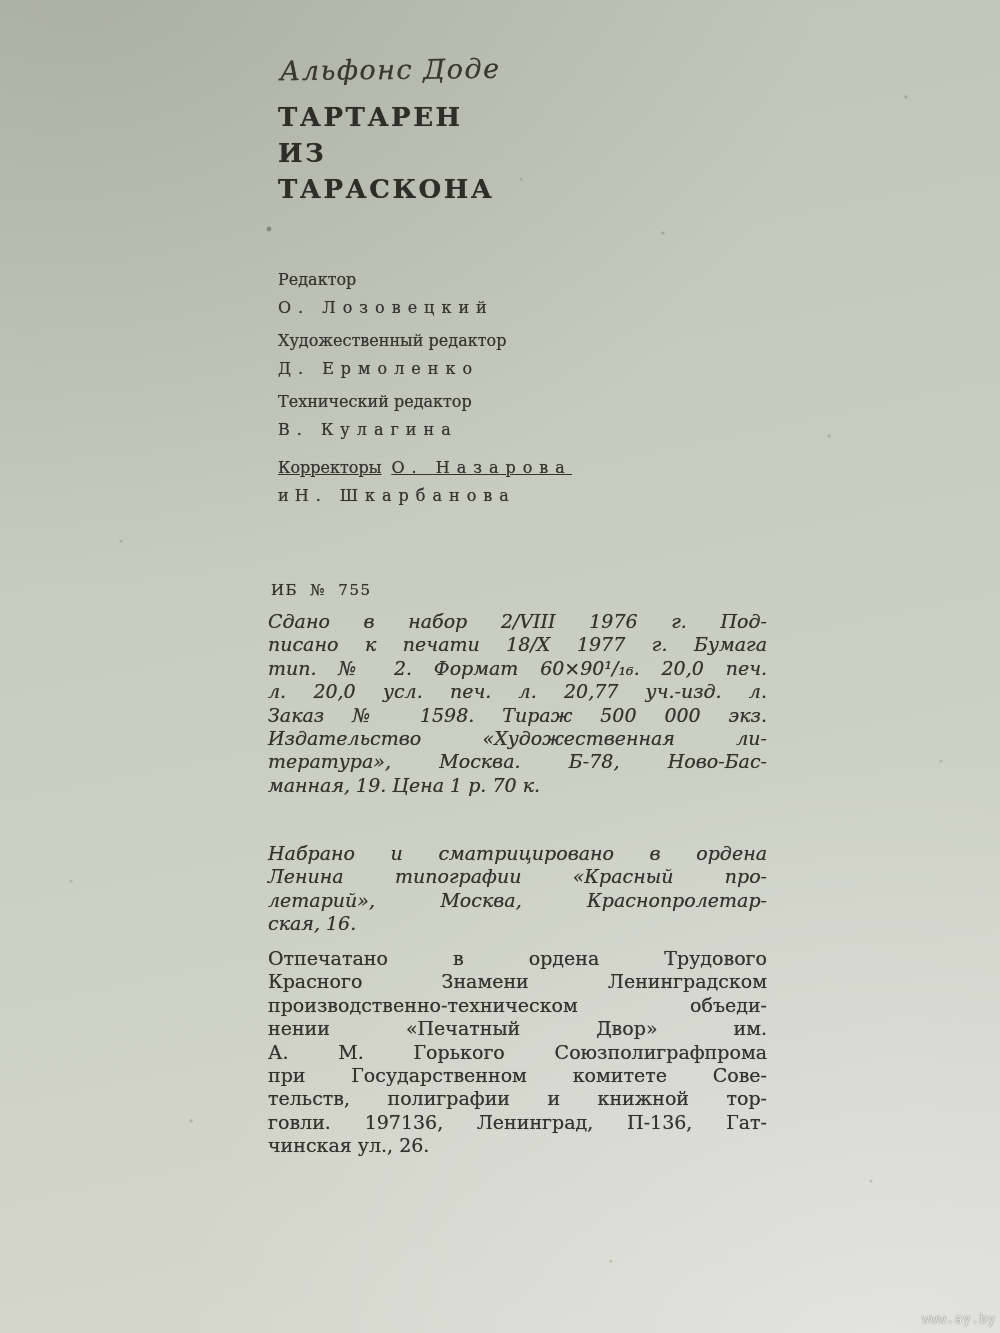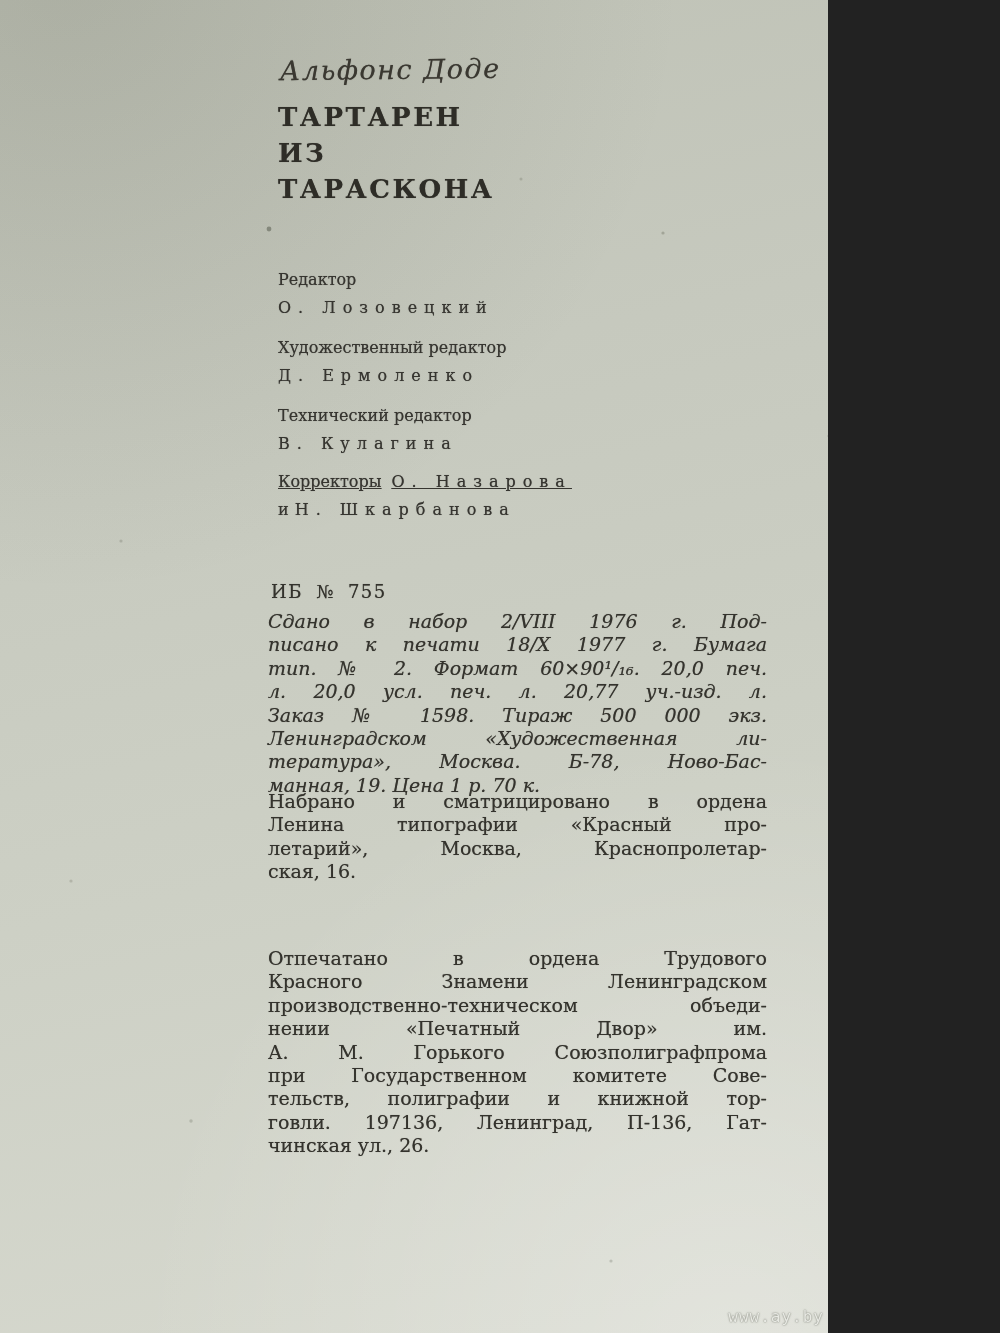--- a/index.html
+++ b/index.html
@@ -1,18 +1,18 @@
 <!DOCTYPE html>
 <html><head>
 <meta charset="utf-8">
 <style>
   html, body { margin: 0; padding: 0; background: #222; }
   .photo {
     position: relative;
-    width: 828px;
+    width: 1000px;
     height: 1333px;
     overflow: hidden;
     background:
       radial-gradient(130% 85% at 88% 102%, rgba(255,255,255,0.30), rgba(255,255,255,0) 55%),
       radial-gradient(120% 75% at 8% -2%, rgba(72,76,62,0.16), rgba(72,76,62,0) 62%),
       linear-gradient(168deg, #bfc2b6 0%, #c6c9be 30%, #cdd0c5 62%, #d7d9cf 100%);
     font-family: "DejaVu Serif", "Liberation Serif", serif;
     color: #33322c;
   }
   .ink { text-shadow: 0 0 0.7px rgba(46,45,40,0.65); }
@@ -24,39 +24,39 @@
   }
   .title {
     position: absolute; left: 278px; top: 99px;
     font-weight: bold; font-size: 26px; line-height: 36px;
     letter-spacing: 2.5px; color: #2e2d27;
   }
   .staff { position: absolute; left: 278px; top: 269px; font-size: 16px; color: #363530; }
   .staff .s { line-height: 22px; white-space: nowrap; }
   .m6  { margin-top: 6px; }
   .m16 { margin-top: 16px; text-decoration: underline; }
-  .m17 { margin-top: 18px; }
+  .m17 { margin-top: 11px; }
   .spaced { letter-spacing: 7px; }
   .gap { display: inline-block; width: 10px; }
 
   .ib {
     position: absolute; left: 271px; top: 581px;
-    font-size: 18px; letter-spacing: 1.5px; word-spacing: 6px;
+    font-size: 15px; letter-spacing: 1.5px; word-spacing: 6px;
   }
   .block { position: absolute; left: 268px; width: 499px; font-size: 19px; color: #34332d; }
   .b1 { top: 610px; font-style: italic; }
-  .b2 { top: 790px; }
+  .b2 { top: 842px; font-style: italic; }
   .b3 { top: 947px; }
   .tl { line-height: 23.4px; text-align: justify; text-align-last: justify; }
   .tl.last { text-align: justify; text-align-last: left; }
 
   .watermark {
     position: absolute; right: 4px; bottom: 7px;
     font-family: "DejaVu Sans Mono", "Liberation Mono", monospace;
-    font-size: 16px; letter-spacing: 1px;
+    font-size: 12px; letter-spacing: 1px;
     color: rgba(240,241,235,0.92);
     text-shadow: 0 0 2px rgba(128,130,120,0.85), 0 0 1px rgba(128,130,120,0.9);
   }
   .specks {
     position: absolute; left: 0; top: 0; width: 2px; height: 2px; border-radius: 50%;
     background: transparent;
     box-shadow:
       268px 228px 0 1.4px rgba(90,92,80,0.55),
       662px 232px 0 0.6px rgba(110,112,98,0.40),
       905px 96px  0 0.7px rgba(110,112,98,0.35),
@@ -102,21 +102,21 @@
   </div>
 
   <div class="ib ink">ИБ № 755</div>
 
   <div class="block b1 ink">
     <div class="tl">Сдано в набор 2/VIII 1976 г. Под-</div>
     <div class="tl">писано к печати 18/X 1977 г. Бумага</div>
     <div class="tl">тип. № 2. Формат 60×90¹/₁₆. 20,0 печ.</div>
     <div class="tl">л. 20,0 усл. печ. л. 20,77 уч.-изд. л.</div>
     <div class="tl">Заказ № 1598. Тираж 500 000 экз.</div>
-    <div class="tl">Ленинградском «Художественная ли-</div>
+    <div class="tl">Издательство «Художественная ли-</div>
     <div class="tl">тература», Москва. Б-78, Ново-Бас-</div>
     <div class="tl last">манная, 19. Цена 1 р. 70 к.</div>
   </div>
 
   <div class="block b2 ink">
     <div class="tl">Набрано и сматрицировано в ордена</div>
     <div class="tl">Ленина типографии «Красный про-</div>
     <div class="tl">летарий», Москва, Краснопролетар-</div>
     <div class="tl last">ская, 16.</div>
   </div>

